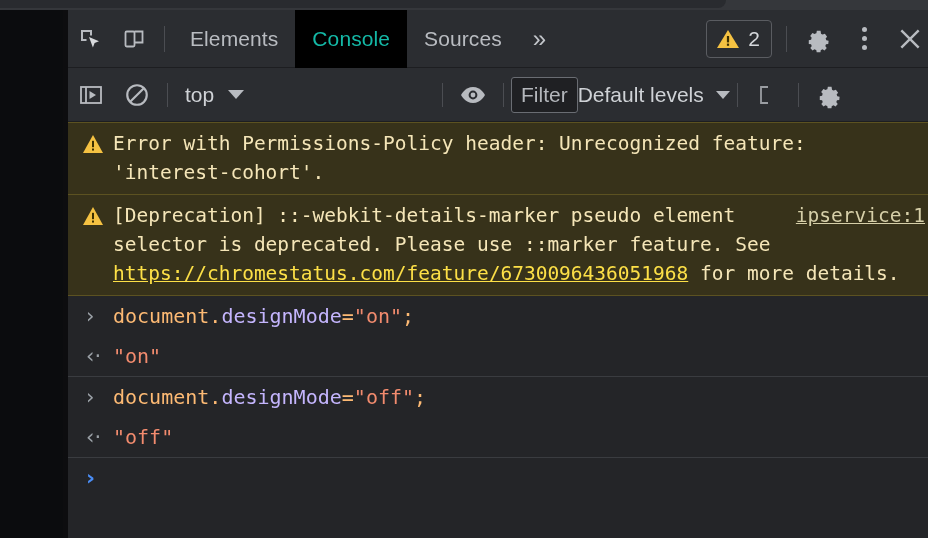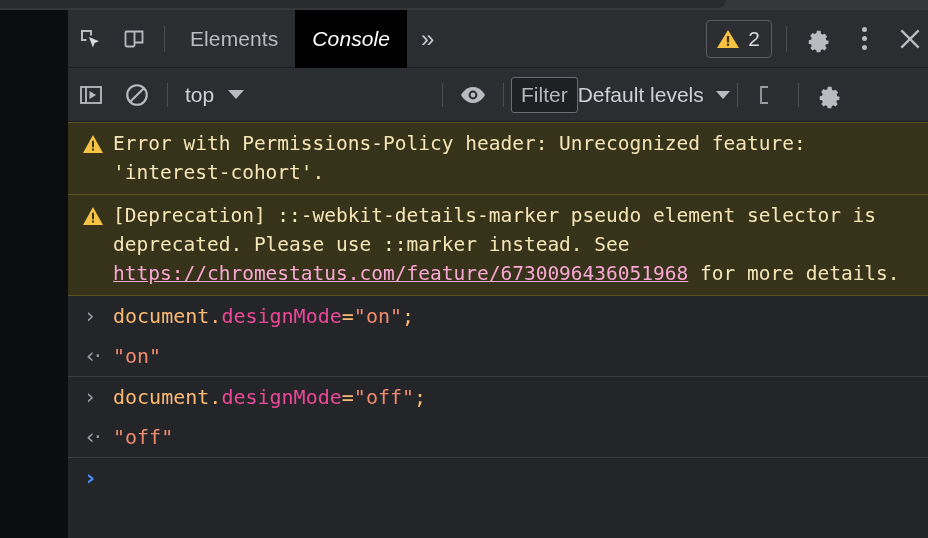--- a/index.html
+++ b/index.html
@@ -49,21 +49,21 @@
   }
   .tb-icon svg { display:block; }
   .tb-sep {
     width:1px; height:26px; background:#4b4d52; margin:0 8px; flex:0 0 auto;
   }
   .tab {
     height:58px; display:flex; align-items:center; padding:0 17px;
     color:#b9bcc1; font-size:21px; white-space:nowrap; flex:0 0 auto;
     letter-spacing:0.1px;
   }
-  .tab.active { background:#000000; color:#ffffff;font-style:italic; }
+  .tab.active { background:#000000; color:#14b8a6; }
   .tab.more { color:#c2c5ca; font-size:24px; padding:0 14px; }
   .spacer { flex:1 1 auto; }
 
   .err-badge {
     display:flex; align-items:center; gap:8px;
     height:38px; padding:0 11px 0 9px;
     border:1px solid #5a5c61; border-radius:4px;
     margin-right:6px; flex:0 0 auto;
   }
   .err-badge .count { color:#d5d8dc; font-size:21px; }
@@ -127,42 +127,42 @@
     border-bottom:1px solid #5c5221;
     color:#f5e6b8;
   }
   .msg.warn + .msg.warn { border-top:none; }
   .warn-ico {
     position:absolute; left:14px; top:11px; width:22px; height:20px;
   }
   .msg .srclink {
     float:right; color:#d6cfa8; text-decoration:underline; margin-left:16px;
   }
-  .msg a.url { color:#f9a8d4; text-decoration:underline; }
+  .msg a.url { color:#fde047; text-decoration:underline; }
 
   .row {
     position:relative; padding:5px 8px 5px 45px;
     font-family:"DejaVu Sans Mono", monospace;
     font-size:20px; line-height:30px;
     background:#242528;
   }
   .row.input { color:#e8eaed; }
   .row.output { color:#e8eaed; }
   .row.group-top { border-top:1px solid #3a3c40; }
   .chev {
     position:absolute; left:18px; top:8px;
     font-family:"DejaVu Sans", sans-serif;
     font-size:21px; line-height:24px; color:#8a8d93;
   }
   .chev.in  { color:#9aa0a6; }
   .chev.out { color:#9aa0a6; }
   .chev.prompt { color:#4a8df5; font-weight:bold; font-size:22px; }
 
   .tok-plain { color:#fdba74; }
-  .tok-prop  { color:#ec4899; }
+  .tok-prop  { color:#c4b5fd; }
   .tok-str   { color:#f28b6e; }
 
   .prompt-row {
     position:relative; padding:7px 8px 7px 45px; min-height:44px;
     border-top:1px solid #3a3c40;
     background:#242528;
   }
 </style>
 </head>
 <body>
@@ -190,20 +190,21 @@
         <svg width="24" height="24" viewBox="0 0 24 24">
           <rect x="3.5" y="4.5" width="9" height="15" rx="1.2" fill="none" stroke="#b8bbc0" stroke-width="1.8"></rect>
           <path d="M12.5 4.5 h8 v11 h-8" fill="none" stroke="#b8bbc0" stroke-width="1.8"></path>
         </svg>
       </div>
 
       <div class="tb-sep"></div>
 
       <div class="tab">Elements</div>
       <div class="tab active">Console</div>
+      <div class="tab">Sources</div>
       <div class="tab more">»</div>
 
       <div class="spacer"></div>
 
       <div class="err-badge">
         <svg width="24" height="22" viewBox="0 0 24 22">
           <path d="M12 2 L23 20 H1 Z" fill="#f5c242"></path>
           <rect x="10.9" y="8" width="2.2" height="6.4" fill="#3b2f00"></rect>
           <rect x="10.9" y="15.6" width="2.2" height="2.2" fill="#3b2f00"></rect>
         </svg>
@@ -305,21 +306,22 @@
         </svg>
         <span>Error with Permissions-Policy header: Unrecognized feature: 'interest-cohort'.</span>
       </div>
 
       <div class="msg warn">
         <svg class="warn-ico" viewBox="0 0 24 22">
           <path d="M12 1 L23 21 H1 Z" fill="#f5c242"></path>
           <rect x="10.9" y="7.5" width="2.2" height="7" fill="#3b2f00"></rect>
           <rect x="10.9" y="16" width="2.2" height="2.2" fill="#3b2f00"></rect>
         </svg>
-        <span>[Deprecation] ::-webkit-details-marker pseudo element selector is deprecated. Please use ::marker instead. See </span><a class="url" href="#">https://chromestatus.com/feature/6730096436051968</a><span> for more details.</span>
+        <span class="srclink">ipservice:1</span>
+        <span>[Deprecation] ::-webkit-details-marker pseudo element selector is deprecated. Please use ::marker feature. See </span><a class="url" href="#">https://chromestatus.com/feature/6730096436051968</a><span> for more details.</span>
       </div>
 
       <div class="row input">
         <span class="chev in">›</span>
         <span class="tok-plain">document.</span><span class="tok-prop">designMode</span><span class="tok-plain">=</span><span class="tok-str">"on"</span><span class="tok-plain">;</span>
       </div>
 
       <div class="row output">
         <span class="chev out">‹·</span>
         <span class="tok-str">"on"</span>

